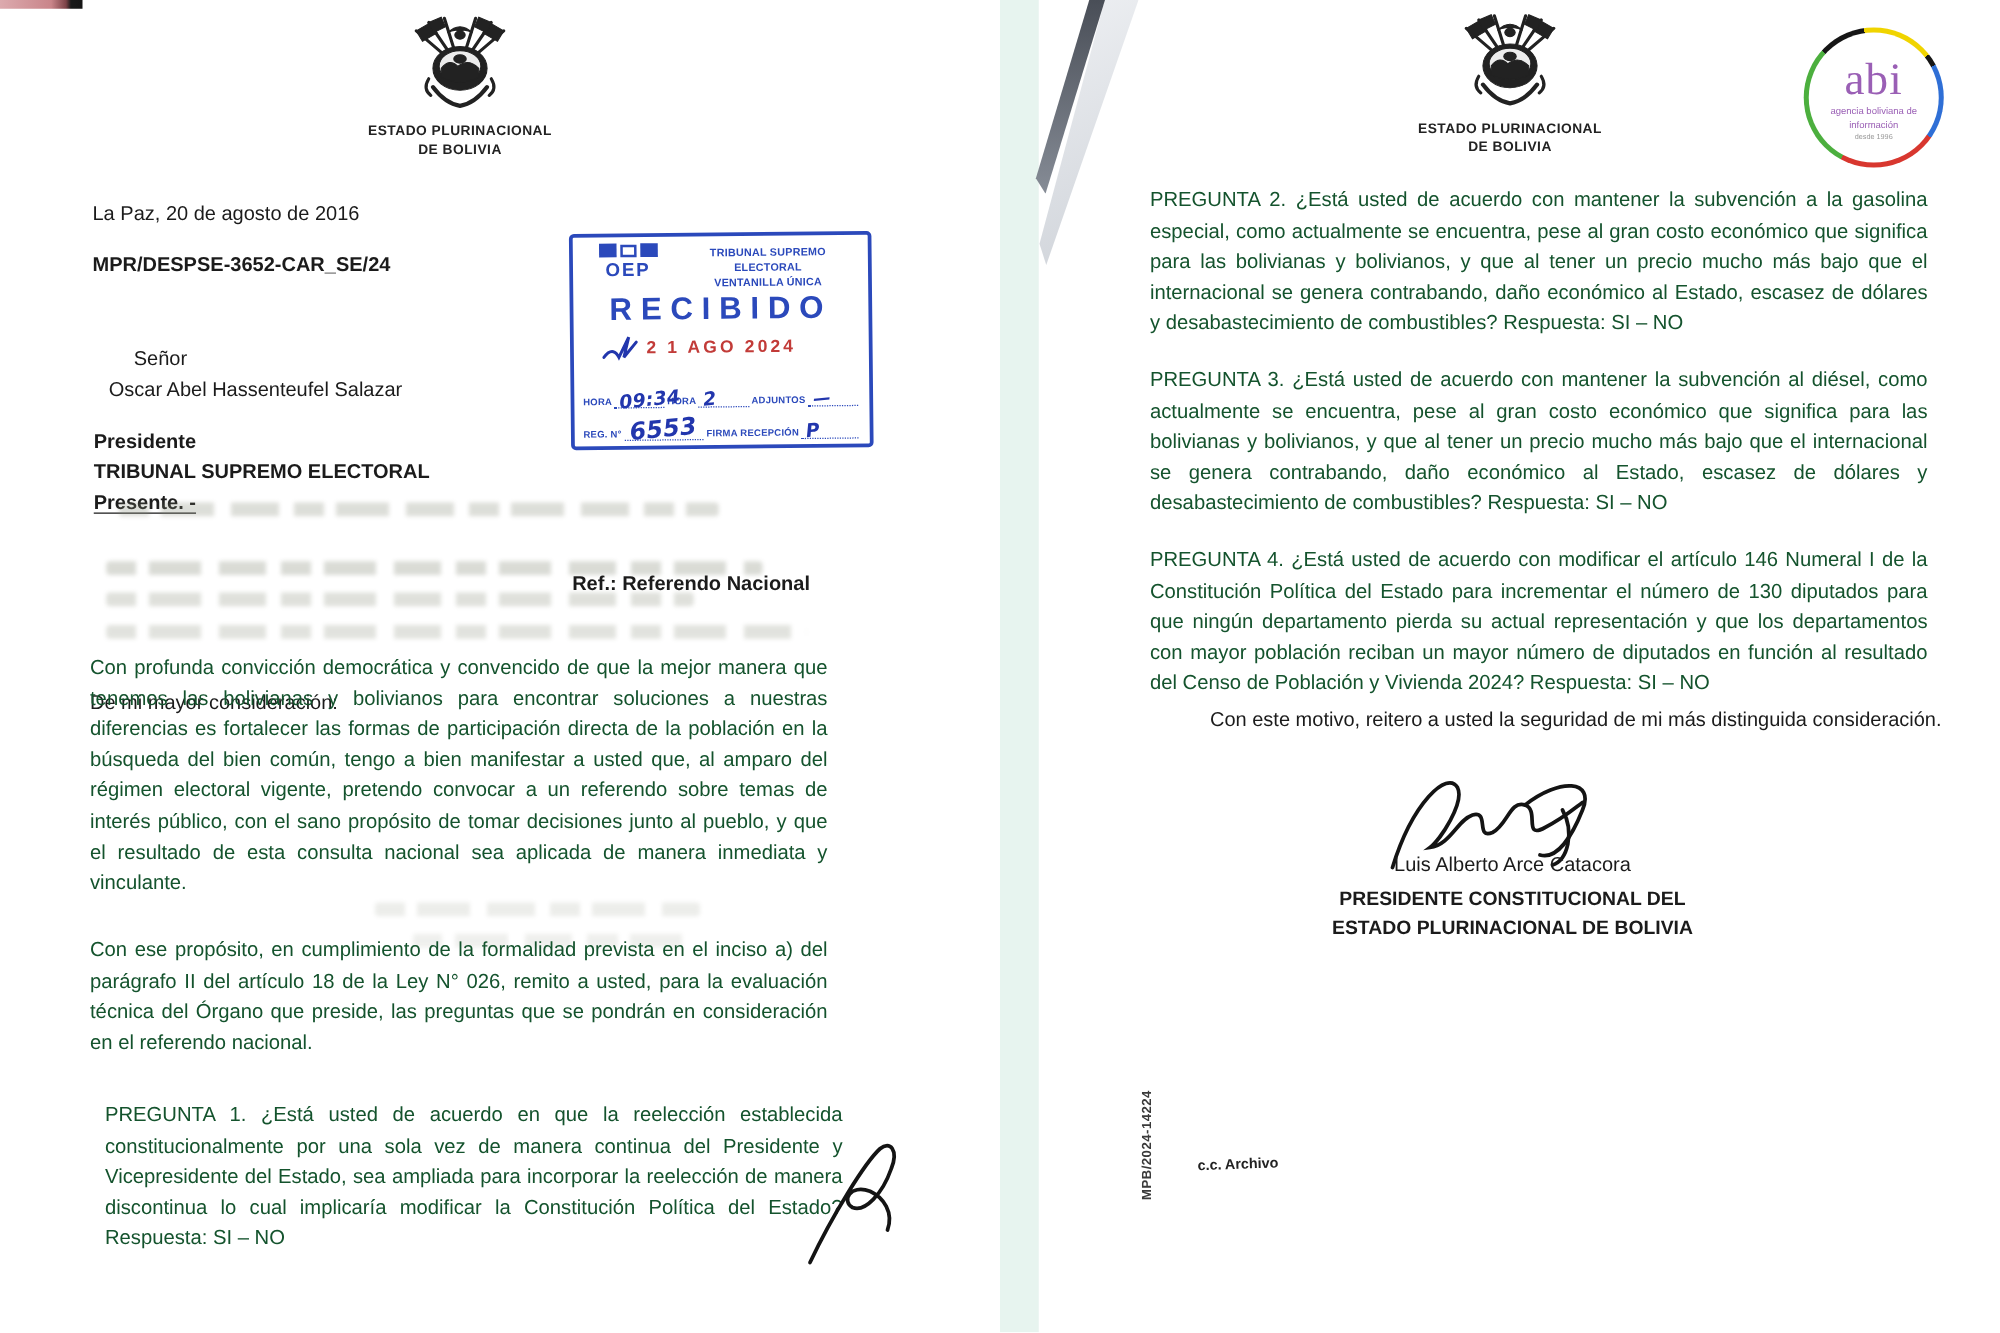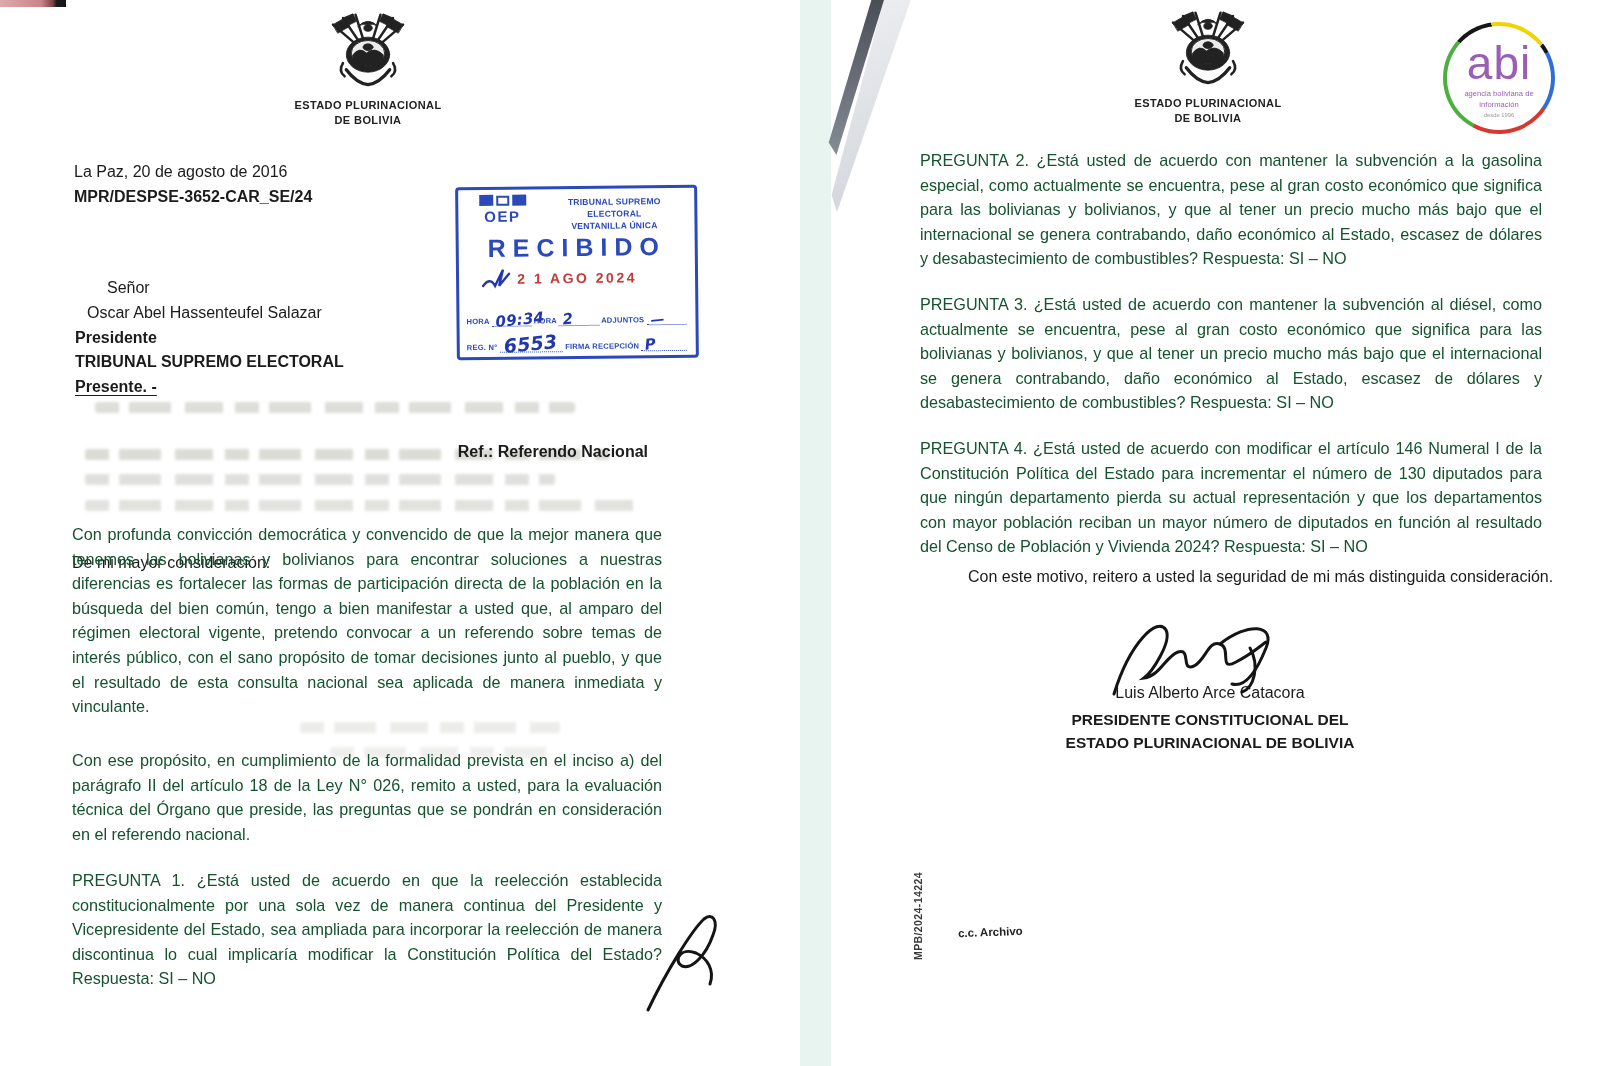--- a/index.html
+++ b/index.html
@@ -19,21 +19,21 @@
     background:linear-gradient(#494e57,#868c96);}
   .ghost{filter:blur(1.6px);height:11px;border-radius:3px;
     background:repeating-linear-gradient(90deg,#868b78 0 24px,transparent 24px 34px,#868b78 34px 76px,transparent 76px 90px,#868b78 90px 128px,transparent 128px 140px);}
 
   
   .crest{width:100px;height:86px;}
   .lh-title{width:220px;text-align:center;font-size:11px;font-weight:bold;letter-spacing:.4px;line-height:15px;color:#222;}
 
   
   .t{font-size:16px;line-height:24.5px;}
-  .b{font-weight:bold;}
+  .b{font-weight:bold;margin-top:16px;}
   .para{width:590px;text-align:justify;font-size:16.2px;line-height:24.6px;color:#14532d;}
   .para-r{width:622px;}
 
   
   .stamp{left:456px;top:186px;width:236px;height:167px;border:3px solid #2b49bb;border-radius:4px;
          color:#2b49bb;transform:rotate(-.6deg);background:rgba(255,255,255,.55);}
   .stamp-top{display:flex;padding:5px 6px 0 6px;}
   .stamp-left{width:76px;text-align:center;}
   .squares{display:flex;gap:3px;justify-content:center;align-items:center;}
   .sq{width:14px;height:11px;background:#2b49bb;}
@@ -51,21 +51,21 @@
   .hw{position:absolute;bottom:-3px;left:4px;font-family:"DejaVu Sans",sans-serif;font-style:italic;
       font-weight:bold;color:#2236ad;font-size:15px;transform:rotate(-5deg);white-space:nowrap;}
   .hw.big{font-size:19px;}
   .hw.dash{font-size:14px;letter-spacing:-1px;}
 
   
   .abi{left:1443px;top:22px;width:112px;height:112px;border-radius:50%;
     background:conic-gradient(from -90deg,#4caf3e 0 42deg,#161616 42deg 82deg,#f0d400 82deg 142deg,#161616 142deg 152deg,#2f6fd6 152deg 215deg,#d8372f 215deg 298deg,#4caf3e 298deg 360deg);}
   .abi-inner{position:absolute;inset:4px;border-radius:50%;background:#fff;
     display:flex;flex-direction:column;align-items:center;justify-content:center;text-align:center;}
-  .abi-word{font-family:Liberation Sans, sans-serif;color:#9a5fb5;font-size:46px;line-height:1;letter-spacing:1px;margin-top:2px;}
+  .abi-word{font-family:Liberation Serif, serif;color:#9a5fb5;font-size:36px;line-height:1;letter-spacing:1px;margin-top:2px;}
   .abi-sub{color:#9a5fb5;font-size:7.6px;line-height:1.35;margin-top:3px;}
   .abi-since{color:#999;font-size:5.8px;margin-top:2px;}
 
   
   .sig-name{left:1040px;top:684px;width:340px;text-align:center;font-size:16px;}
   .sig-title{left:1040px;width:340px;text-align:center;font-size:15.5px;font-weight:bold;line-height:23px;}
 
   .vcode{left:912px;top:960px;transform:rotate(-90deg);transform-origin:0 0;
          font-size:10.5px;font-weight:bold;color:#3a3a3a;letter-spacing:.4px;white-space:nowrap;}
   .ccarchivo{left:958px;top:926px;font-size:11.5px;font-weight:bold;color:#222;transform:rotate(-2deg);}
@@ -175,21 +175,21 @@
     <div class="abs ghost" style="left:85px;top:474px;width:470px;opacity:.26;"></div>
     <div class="abs ghost" style="left:85px;top:500px;width:560px;opacity:.24;"></div>
     <div class="abs ghost" style="left:300px;top:722px;width:260px;opacity:.15;"></div>
     <div class="abs ghost" style="left:330px;top:747px;width:220px;opacity:.13;"></div>
 
     <div class="abs t b" style="left:72px;top:440px;width:576px;text-align:right;">Ref.: Referendo Nacional</div>
     <div class="abs t" style="left:72px;top:504px;margin-top:47px;">De mi mayor consideración:</div>
 
     <p class="abs para" style="left:72px;top:522px;margin:0;">Con profunda convicción democrática y convencido de que la mejor manera que tenemos las bolivianas y bolivianos para encontrar soluciones a nuestras diferencias es fortalecer las formas de participación directa de la población en la búsqueda del bien común, tengo a bien manifestar a usted que, al amparo del régimen electoral vigente, pretendo convocar a un referendo sobre temas de interés público, con el sano propósito de tomar decisiones junto al pueblo, y que el resultado de esta consulta nacional sea aplicada de manera inmediata y vinculante.</p>
     <p class="abs para" style="left:72px;top:748px;margin:0;">Con ese propósito, en cumplimiento de la formalidad prevista en el inciso a) del parágrafo II del artículo 18 de la Ley N° 026, remito a usted, para la evaluación técnica del Órgano que preside, las preguntas que se pondrán en consideración en el referendo nacional.</p>
-    <p class="abs para" style="left:72px;top:868px;margin:0;">PREGUNTA 1. ¿Está usted de acuerdo en que la reelección establecida constitucionalmente por una sola vez de manera continua del Presidente y Vicepresidente del Estado, sea ampliada para incorporar la reelección de manera discontinua lo cual implicaría modificar la Constitución Política del Estado? Respuesta: SI – NO</p>
+    <p class="abs para" style="left:72px;top:868px;margin:12px;">PREGUNTA 1. ¿Está usted de acuerdo en que la reelección establecida constitucionalmente por una sola vez de manera continua del Presidente y Vicepresidente del Estado, sea ampliada para incorporar la reelección de manera discontinua lo cual implicaría modificar la Constitución Política del Estado? Respuesta: SI – NO</p>
 
     <svg class="abs" style="left:640px;top:910px;" width="85" height="110" viewBox="0 0 85 110">
       <path d="M8 100 C26 62 52 20 64 9 C72 2 79 10 73 25 C66 45 52 60 42 56 C33 51 40 37 56 43 C67 48 75 60 70 74" fill="none" stroke="#141414" stroke-width="3" stroke-linecap="round"></path>
     </svg>
   </div>
 
   <div>
 
     <svg class="abs crest" style="left:1158px;top:8px;" viewBox="0 0 120 100">
       <g fill="#222" stroke="#222" stroke-width="3" stroke-linecap="round">

